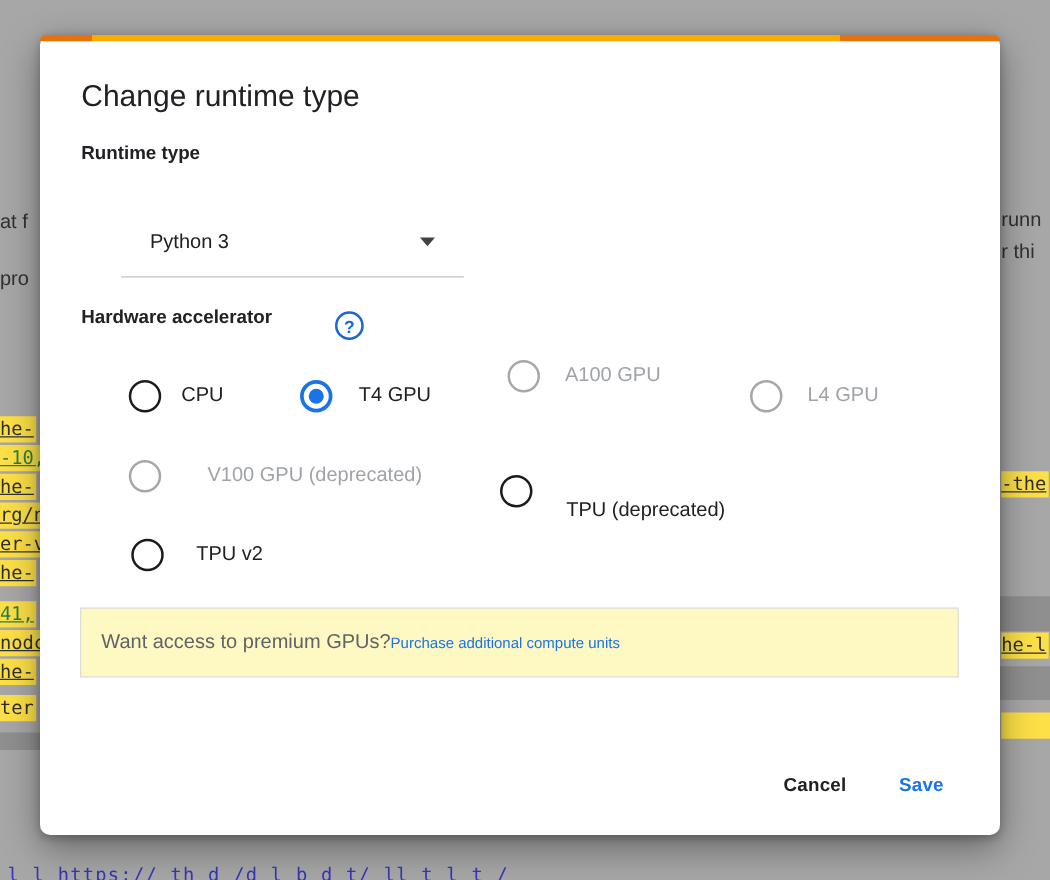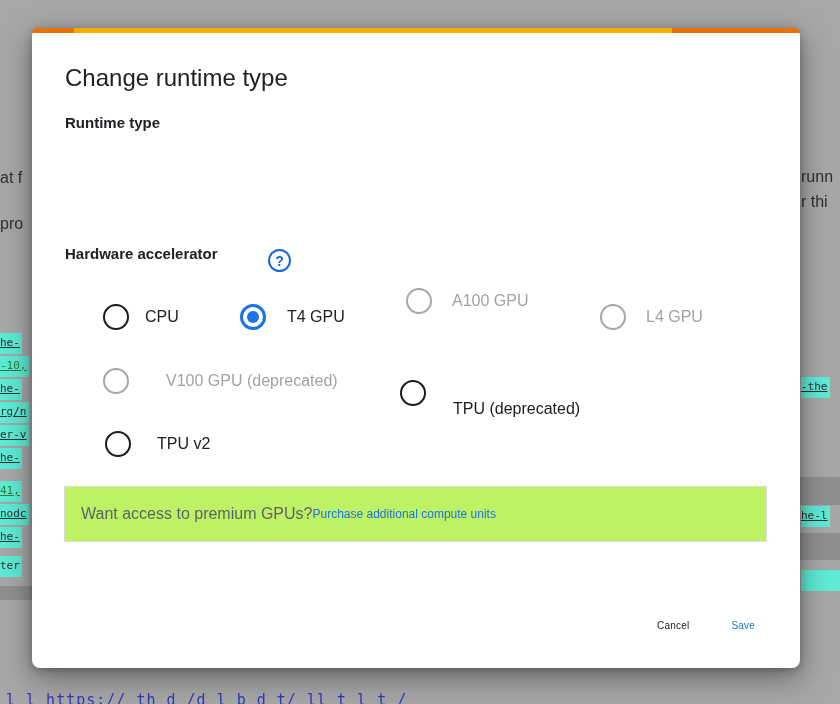--- a/index.html
+++ b/index.html
@@ -7,22 +7,22 @@
     width:840px;height:704px;position:relative;overflow:hidden;
     background:#a7a7a7;
     font-family:"Liberation Sans", sans-serif;
   }
   
   .bg-frag{
     position:absolute;white-space:nowrap;color:#2f3033;
     font-size:16px;line-height:20px;
   }
   .bg-frag.mono{
-    font-family:"DejaVu Sans Mono", monospace;font-size:11px;
-    text-decoration:underline;background:#5eead4;padding:0 2px 1px 0;
+    font-family:"DejaVu Sans Mono", monospace;font-size:15px;
+    text-decoration:underline;background:#fde047;padding:0 2px 1px 0;
   }
   .bg-frag.mono.noline{text-decoration:none;}
   .bg-frag.green{color:#2e7d40;}
   .bg-left{left:0;}
   .bg-right{left:801px;}
   .bg-strip{position:absolute;background:#8f8f8f;}
   .bg-bottom-line{
     position:absolute;left:6px;top:691px;white-space:nowrap;
     font-family:"DejaVu Sans Mono", monospace;font-size:15px;
     color:#3636b8;letter-spacing:1px;
@@ -82,31 +82,31 @@
   .radio-item.selected .radio::after{
     content:"";position:absolute;left:50%;top:50%;width:12px;height:12px;
     margin:-6px 0 0 -6px;border-radius:50%;background:#1a73e8;
   }
   .radio-label{font-size:16px;color:#202124;}
   .radio-item.disabled .radio-label{color:#9fa3a8;}
   .radio-item.disabled{cursor:default;}
   
   .premium-banner{
     position:absolute;left:32px;top:458px;width:703px;height:56px;
-    background:#bef264;border:1px solid #dcdcdc;box-sizing:border-box;
+    background:#fef9c3;border:1px solid #dcdcdc;box-sizing:border-box;
     display:flex;align-items:center;
   }
   .premium-text{margin-left:16px;font-size:16px;color:#5f6368;}
   .premium-link{font-size:12px;color:#1a73e8;cursor:pointer;}
   
   .dlg-buttons{
     position:absolute;right:35px;top:584px;display:flex;align-items:center;
   }
   .btn{
-    font-size:10px;font-weight:400;letter-spacing:0.2px;
+    font-size:15px;font-weight:700;letter-spacing:0.2px;
     padding:8px 10px;border:none;background:transparent;cursor:pointer;
     font-family:"Liberation Sans", sans-serif;
   }
   .btn-cancel{color:#202124;margin-right:22px;}
   .btn-save{color:#1a73e8;}
 </style>
 </head>
 <body>
 
 <div>
@@ -135,20 +135,24 @@
   <span class="bg-bottom-line">l l  https://  th  d  /d l b  d  t/ ll t  l  t /</span>
 </div>
 
 <div class="modal">
   <div class="progress-bar"></div>
 
   <div class="dlg-title">Change runtime type</div>
 
   <div class="section-label lbl-runtime">Runtime type</div>
 
+  <div class="select-field">
+    <span class="select-value">Python 3</span>
+    <span class="select-caret"></span>
+  </div>
 
   <div class="section-label lbl-accel">Hardware accelerator</div>
   <div class="help-icon">?</div>
 
   <div class="radio-item" style="left:71px;top:276px;">
     <span class="radio"></span>
     <span class="radio-label" style="margin-left:16px;">CPU</span>
   </div>
   <div class="radio-item selected" style="left:208px;top:276px;">
     <span class="radio"></span>

